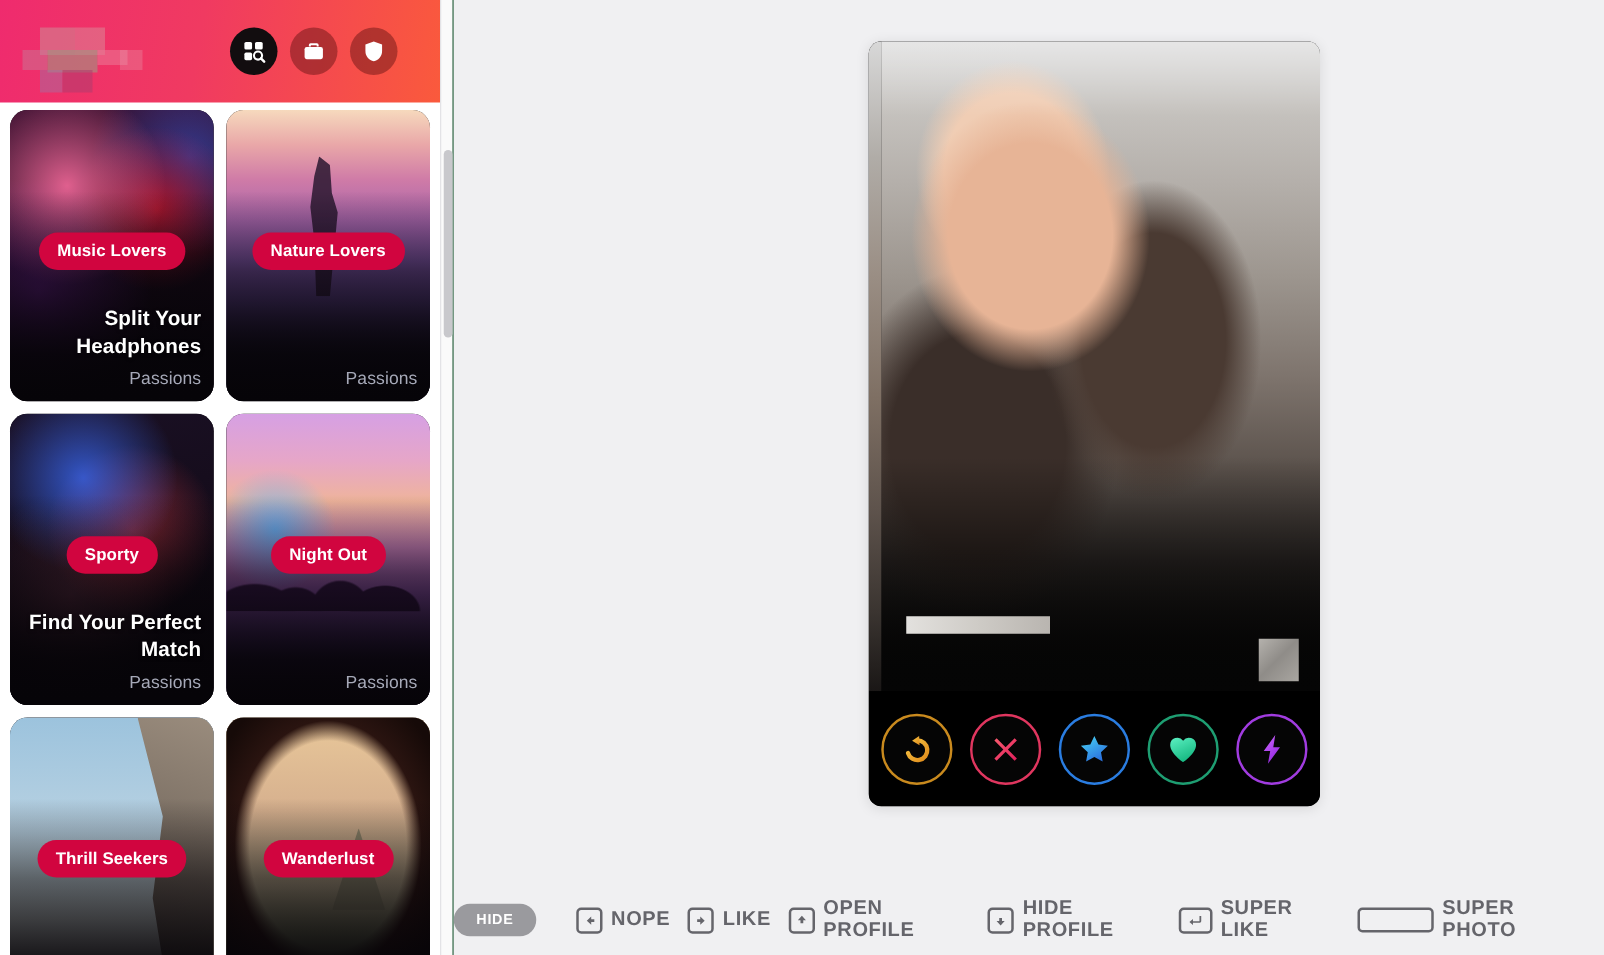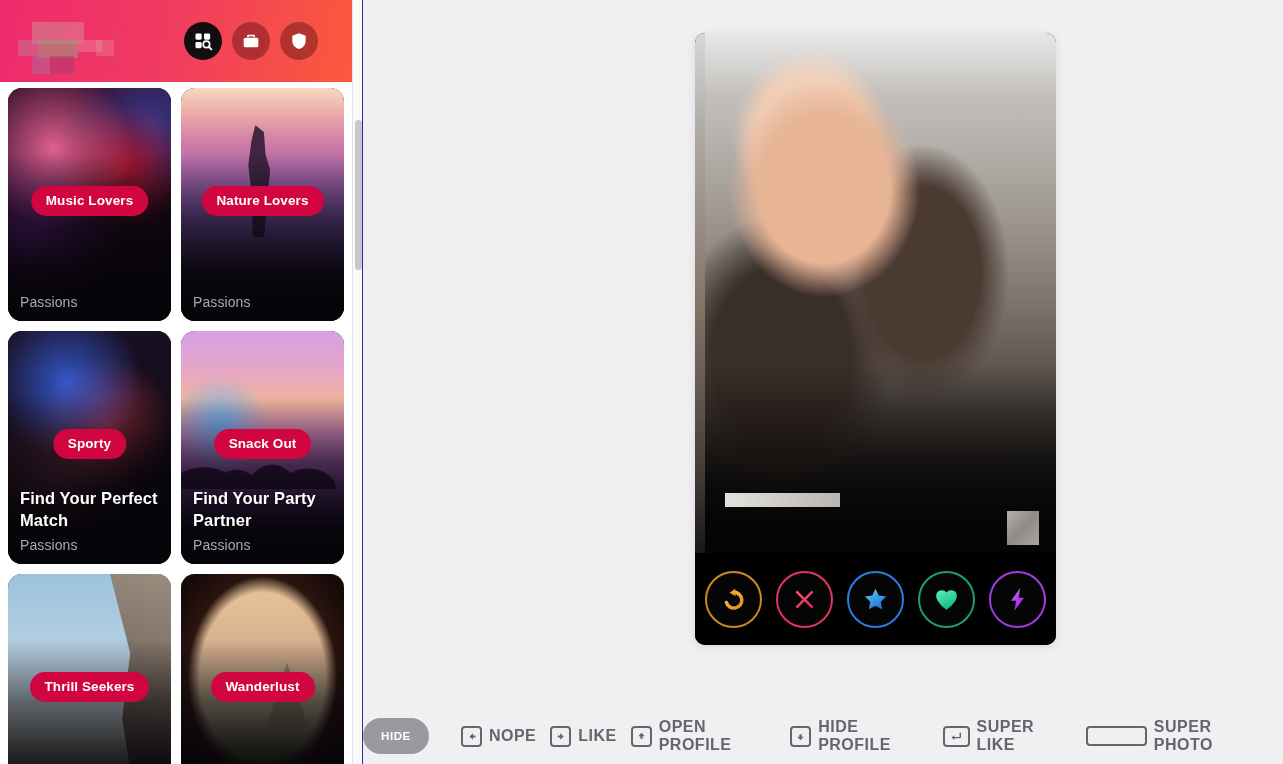--- a/index.html
+++ b/index.html
@@ -11,22 +11,23 @@
     font-family: "Liberation Sans", sans-serif;
     -webkit-font-smoothing: antialiased;
   }
 
   #root { position: relative; width: 1283px; height: 764px; }
 
   
   #app-panel {
     position: absolute; left: 0; top: 0;
     width: 363px; height: 764px;
-    background: #4c1d95;
+    background: #14532d;
     overflow: hidden;
+    text-align: right;
   }
   #app-scroll {
     position: absolute; left: 0; top: 0;
     width: 352px; height: 764px;
     background: #ffffff;
     overflow: hidden;
   }
 
   
   #app-header {
@@ -255,21 +256,21 @@
   .act.like   { border-color: #1e9e72; }
   .act.boost  { border-color: #a13ce0; }
 
   
   #hints {
     position: absolute; left: 0; right: 0; bottom: 0;
     height: 56px;
     display: flex; align-items: center; justify-content: center;
     gap: 0;
   }
-  #hints-inner { display: flex; gap: 0; }
+  #hints-inner { display: flex; align-items: center; gap: 0; }
   #hide-btn {
     background: #9a9a9e; color: #fff;
     font-size: 11.5px; font-weight: bold; letter-spacing: .6px;
     border: none; border-radius: 999px;
     padding: 7px 18px;
     cursor: pointer;
     margin-right: 32px;
   }
   .hint { display: flex; align-items: center; gap: 7px; margin-right: 14px; }
   .hint .label {
@@ -310,20 +311,21 @@
               <div class="meta">
                 <div class="title">Snack?</div>
                 <div class="sub">Passions</div>
               </div>
             </div>
             <div class="pcard">
               <div class="photo ph-music"></div>
               <div class="scrim"></div>
               <div class="badge">Music Lovers</div>
               <div class="meta">
+                <div class="title">Split Your Headphones</div>
                 <div class="sub">Passions</div>
               </div>
             </div>
             <div class="pcard">
               <div class="photo ph-nature"></div>
               <div class="scrim"></div>
               <div class="badge">Nature Lovers</div>
               <div class="meta">
                 <div class="sub">Passions</div>
               </div>
@@ -333,23 +335,22 @@
               <div class="scrim"></div>
               <div class="badge">Sporty</div>
               <div class="meta">
                 <div class="title">Find Your Perfect Match</div>
                 <div class="sub">Passions</div>
               </div>
             </div>
             <div class="pcard">
               <div class="photo ph-night"></div>
               <div class="scrim"></div>
-              <div class="badge">Snack Out</div>
+              <div class="badge">Night Out</div>
               <div class="meta">
-                <div class="title">Find Your Party Partner</div>
                 <div class="sub">Passions</div>
               </div>
             </div>
             <div class="pcard">
               <div class="photo ph-thrill"></div>
               <div class="scrim"></div>
               <div class="badge">Thrill Seekers</div>
             </div>
             <div class="pcard">
               <div class="photo ph-wander"></div>

